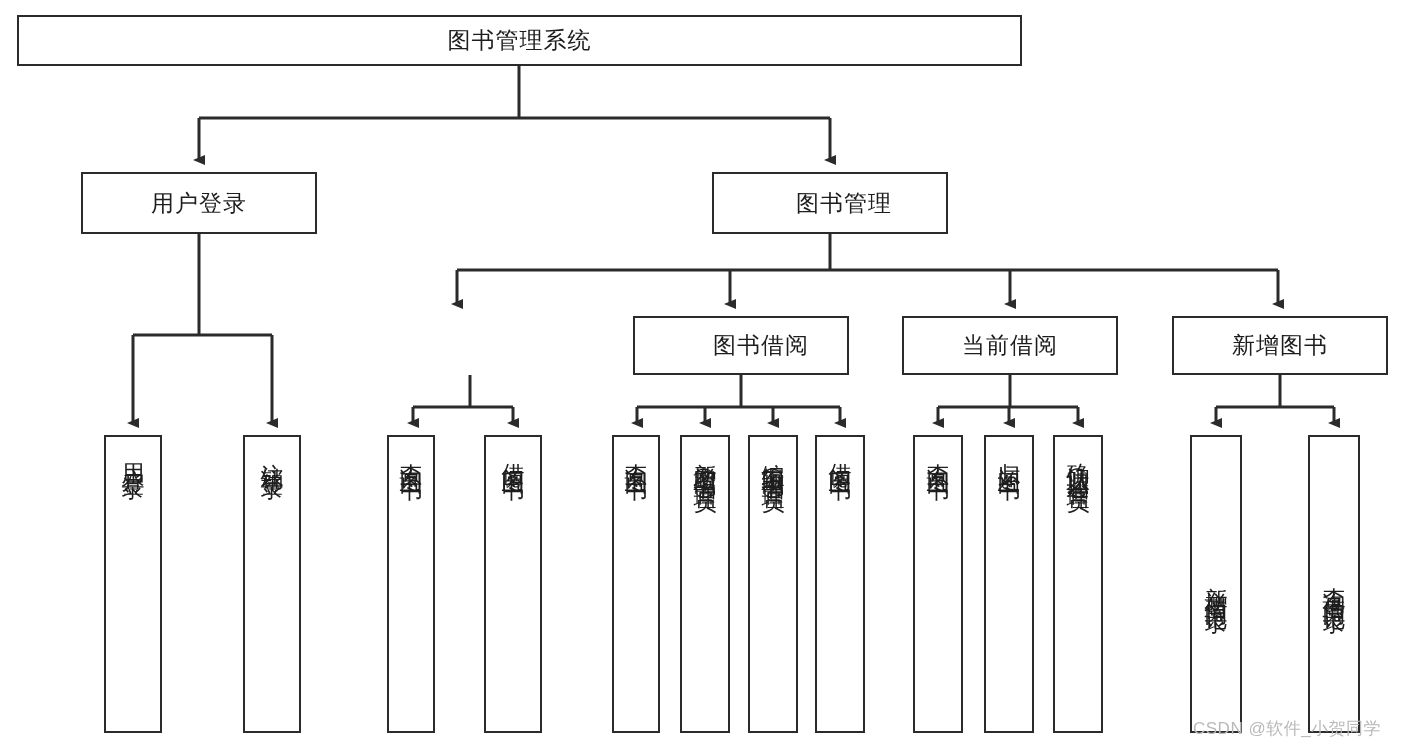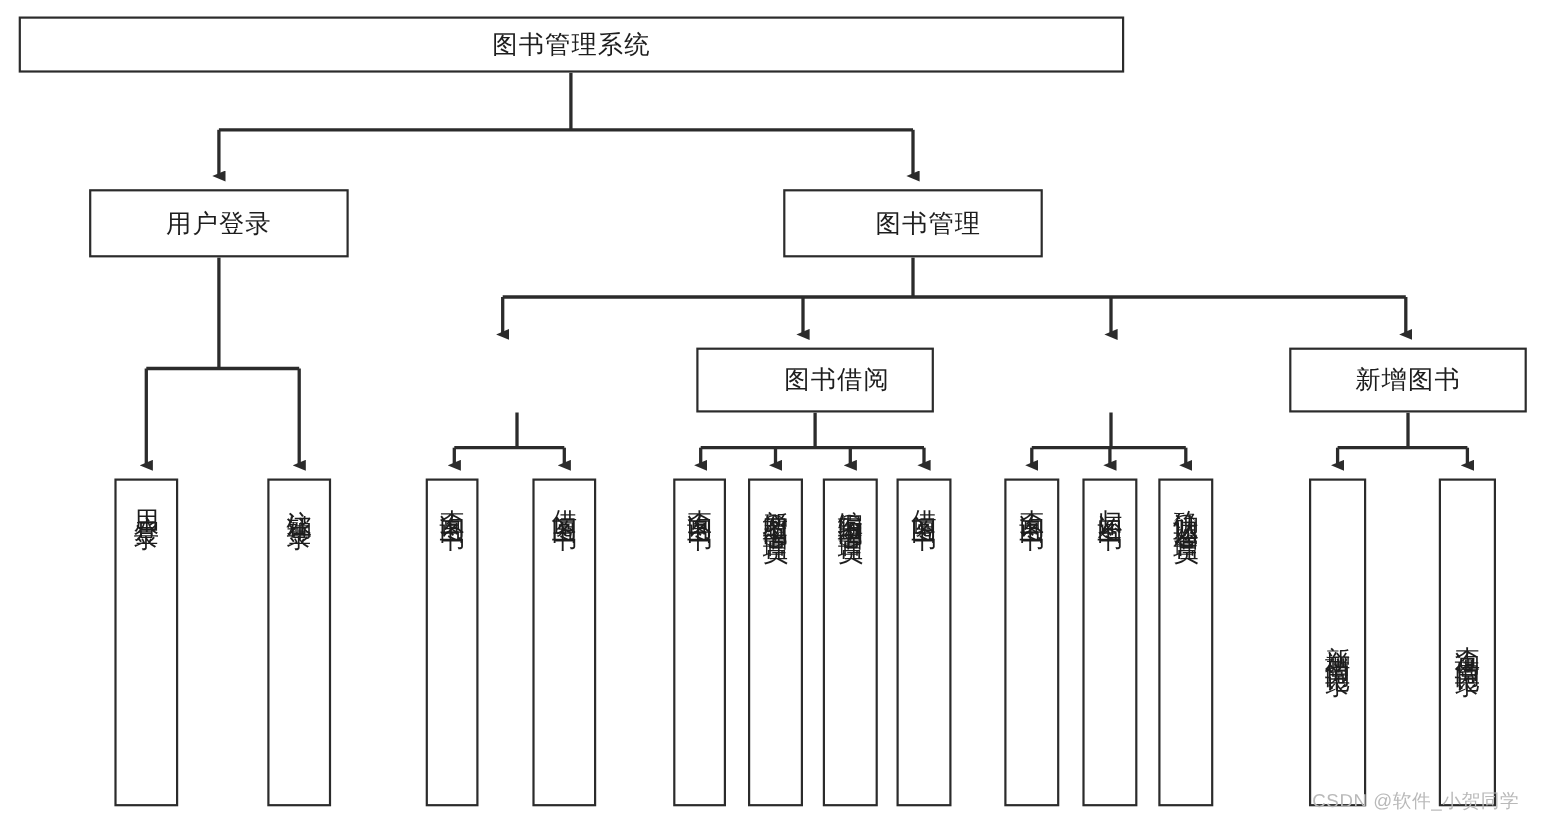--- a/index.html
+++ b/index.html
@@ -134,20 +134,23 @@
   <div class="node horiz" style="left: 81px; top: 172px; width: 236px; height: 62px;">
     <span class="label">用户登录</span>
   </div>
   <div class="node horiz" style="left: 712px; top: 172px; width: 236px; height: 62px; padding-left: 28px;">
     <span class="label">图书管理</span>
   </div>
 
   <div class="node horiz" style="left: 633px; top: 316px; width: 216px; height: 59px; padding-left: 40px;">
     <span class="label">图书借阅</span>
   </div>
+  <div class="node horiz" style="left: 902px; top: 316px; width: 216px; height: 59px;">
+    <span class="label">当前借阅</span>
+  </div>
   <div class="node horiz" style="left: 1172px; top: 316px; width: 216px; height: 59px;">
     <span class="label">新增图书</span>
   </div>
 
   <div class="node vert" style="left: 104px; top: 435px; width: 58px; height: 298px;">
     <span class="label">用户登录</span>
   </div>
   <div class="node vert" style="left: 243px; top: 435px; width: 58px; height: 298px;">
     <span class="label">注销登录</span>
   </div>

